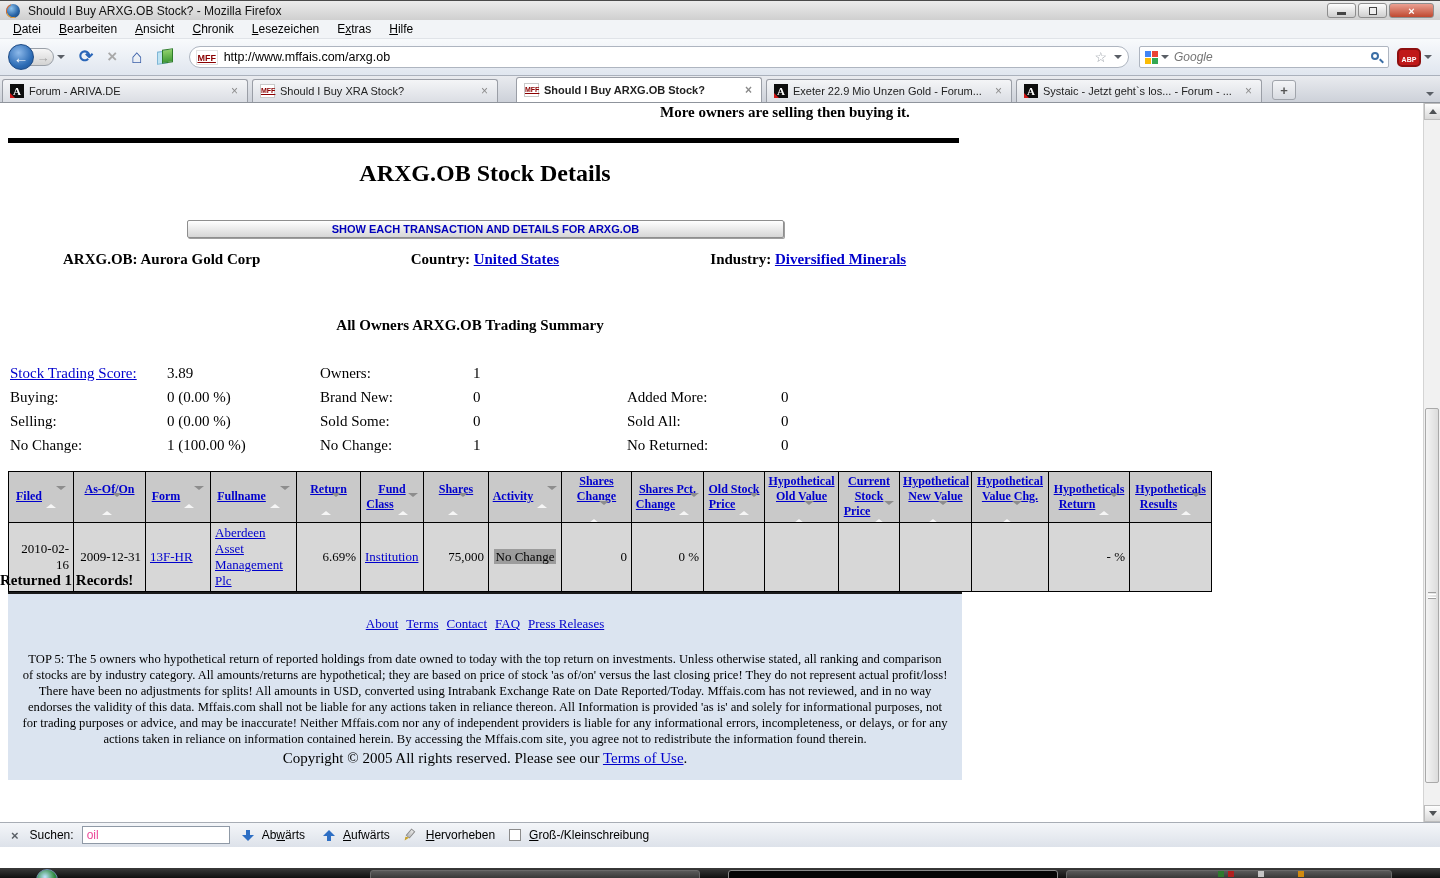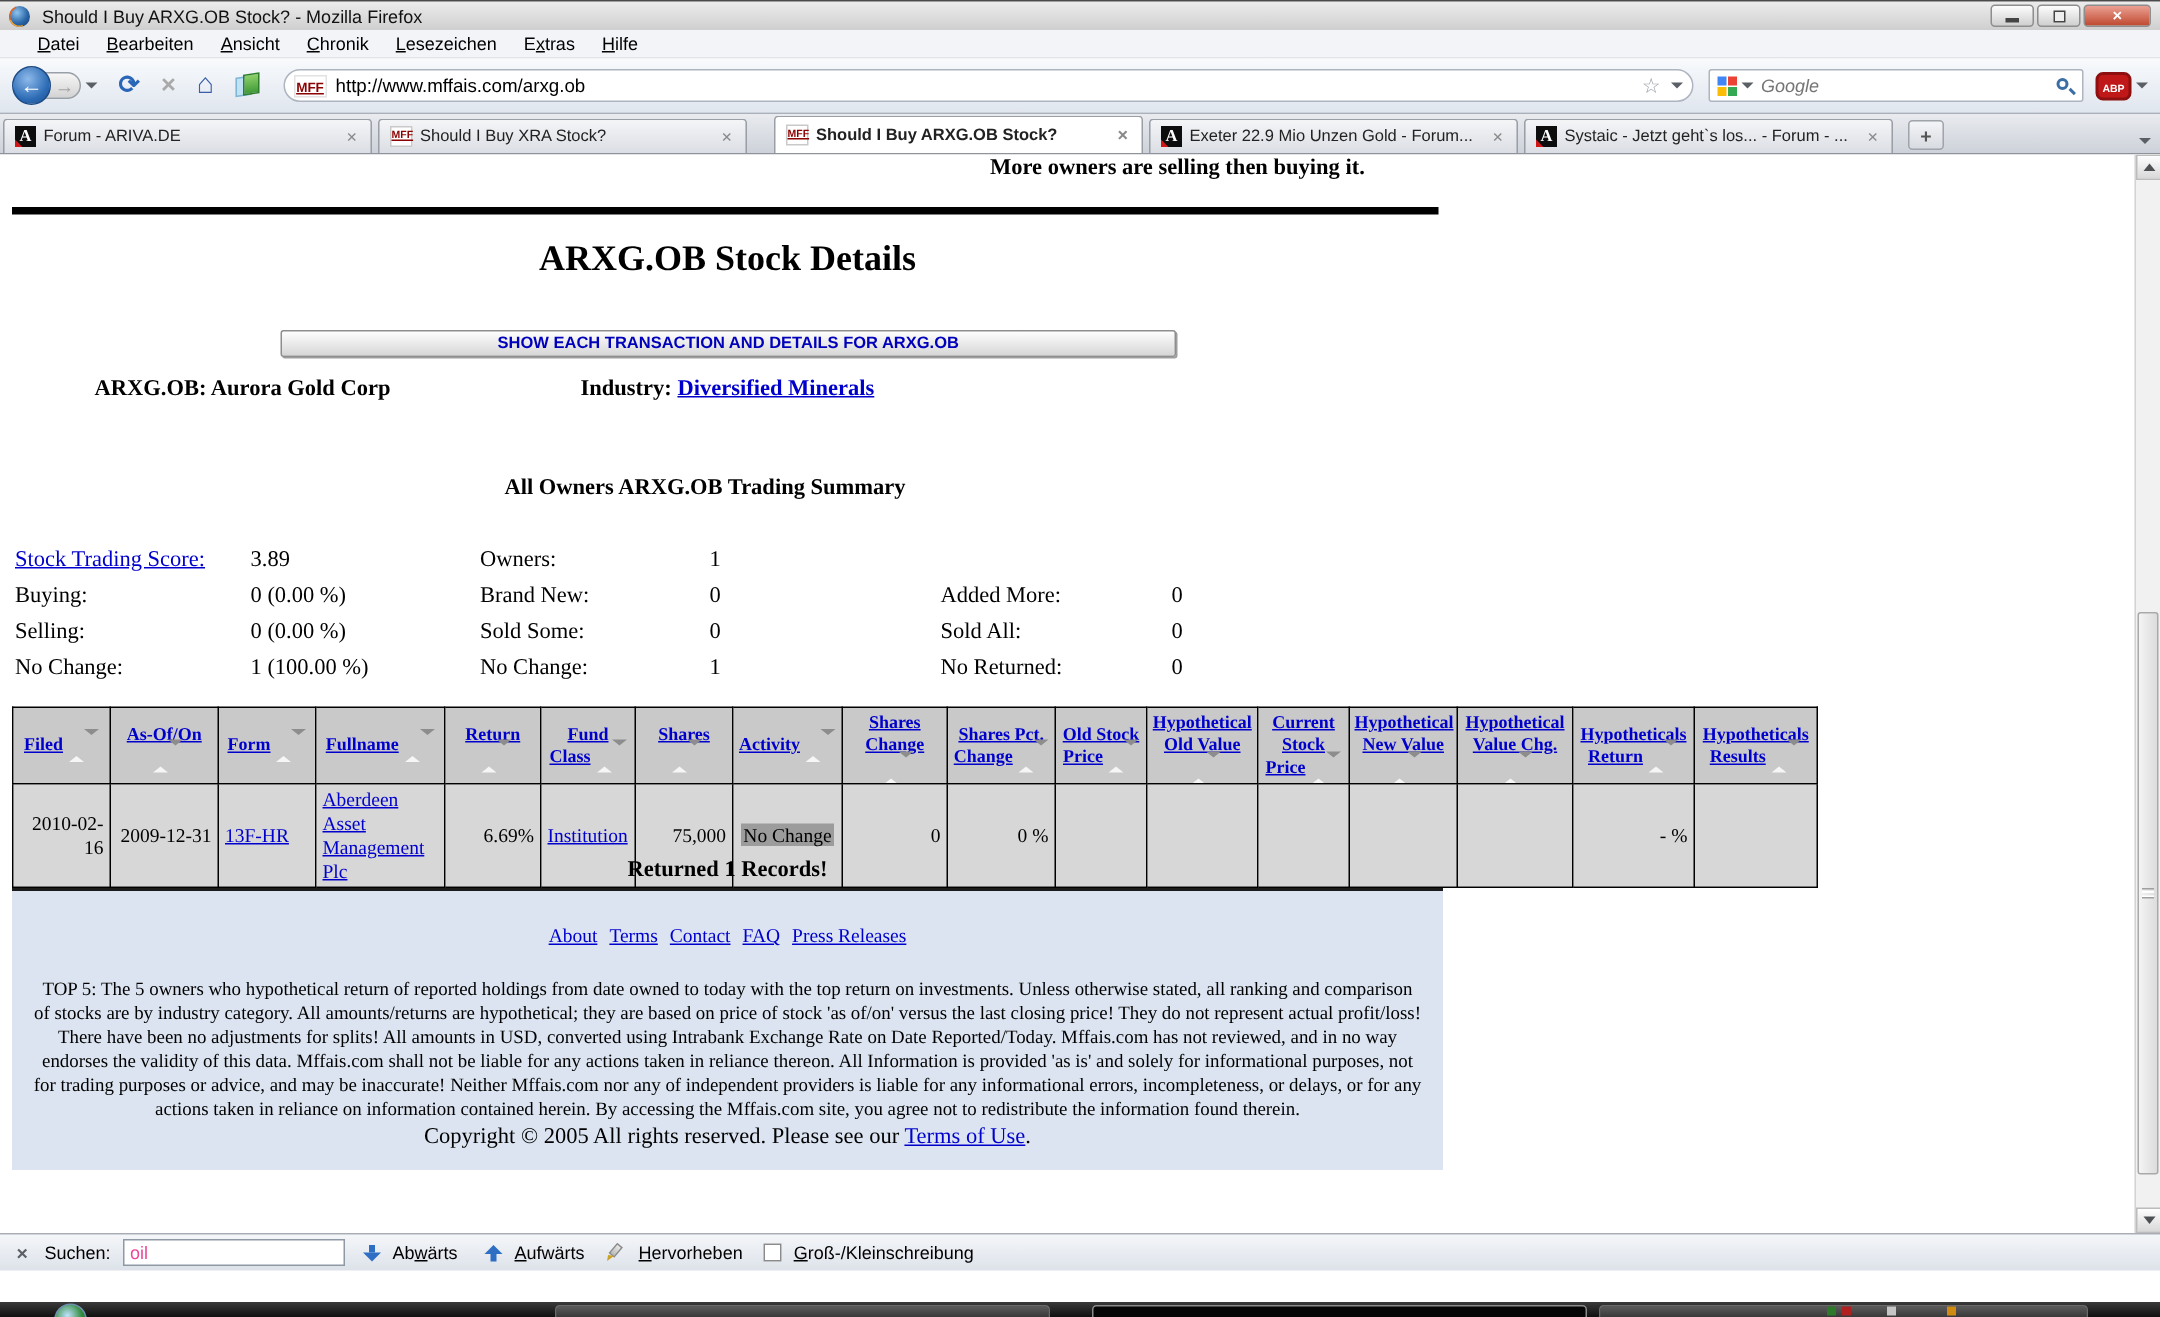--- a/index.html
+++ b/index.html
@@ -21,21 +21,21 @@
     background:linear-gradient(#fdfdfd,#cfcfcf); display:flex; align-items:center; justify-content:center; }
   .win-btn.close { width:45px; background:linear-gradient(#eba092,#bf4930); color:#fff;
     font-size:11px; font-weight:bold; line-height:10px; }
   .min-glyph { width:9px; height:0; border-bottom:3px solid #444; margin-top:6px; }
   .restore-glyph { width:8px; height:8px; border:1px solid #444; position:relative; background:#eee; }
   .restore-glyph::after { content:""; position:absolute; left:2px; top:-3px; width:8px; height:8px;
     border:1px solid #444; background:#eee; z-index:-1; }
 
   
   .menubar { position:absolute; left:0; top:20px; width:1440px; height:19px; background:#f2f4f7;
-    display:flex; align-items:center; padding-left:16px; border-bottom:1px solid #e0e3e8; }
+    display:flex; align-items:center; padding-left:4px; border-bottom:1px solid #e0e3e8; }
   .menu-item { font-size:12px; color:#000; padding:2px 9px; cursor:default; }
   .accel { text-decoration:underline; }
 
   
   .navbar { position:absolute; left:0; top:39px; width:1440px; height:37px;
     background:linear-gradient(#f8fafc,#e0e6ef); border-bottom:1px solid #aab1bc;
     display:flex; align-items:center; padding:0 8px; }
   .nav-cluster { display:flex; align-items:center; }
   .back-btn { width:26px; height:26px; border-radius:50%; border:1px solid #1c4a86; z-index:2;
     background:radial-gradient(circle at 40% 32%, #8db9ea, #2d6cb5 62%, #1d4e8f);
@@ -132,21 +132,21 @@
   #data-table th { background:#c9c9c9; height:46px; font-size:12px; text-align:center;
     vertical-align:middle; padding:2px 3px; font-weight:bold; }
   #data-table td { background:#d7d7d7; height:47px; font-size:13px; vertical-align:middle; padding:2px 4px; }
   .th-link { color:#0000cc; text-decoration:underline; }
   .sort { display:inline-block; vertical-align:middle; margin-left:4px; }
   .sort .s-up { width:0; height:0; border-left:5px solid transparent; border-right:5px solid transparent; border-bottom:4px solid #f6f6f6; }
   .sort .s-dn { width:0; height:0; border-left:5px solid transparent; border-right:5px solid transparent; border-top:4px solid #8d8d8d; margin-top:1px; }
   td.al-r { text-align:right; } td.al-c { text-align:center; } td.al-l { text-align:left; }
   .hl { background:#9c9c9c; padding:0 2px; }
 
-  .returned { position:absolute; left:0; top:469px; width:970px; text-align:center; font-size:15px; font-weight:bold; }
+  .returned { position:absolute; left:0; top:469px; width:970px; font-size:15px; font-weight:bold; }
   .footer { position:absolute; left:8px; top:489px; width:954px; height:188px; background:#dbe4f0;
     border-top:2px solid #1b1b1b; text-align:center; }
   .footer-links { margin-top:22px; font-size:13px; }
   .footer-links .link { margin:0 4px; }
   .disclaimer { margin:19px 14px 0; font-size:12.6px; line-height:16px; }
   .copyright { margin-top:3px; font-size:15px; }
 
   
   .findbar { position:absolute; left:0; top:822px; width:1440px; height:25px;
     background:linear-gradient(#f4f6f9,#dde2ea); border-top:1px solid #a8adb5;
@@ -283,20 +283,21 @@
   </div>
 
   <div class="viewport">
     <div class="page">
       <div class="top-note">More owners are selling then buying it.</div>
       <div class="thick-hr"></div>
       <div class="stock-heading">ARXG.OB Stock Details</div>
       <button class="show-btn">SHOW EACH TRANSACTION AND DETAILS FOR ARXG.OB</button>
       <div class="info-row">
         <div class="info-cell">ARXG.OB: Aurora Gold Corp</div>
+        <div class="info-cell"><span>Country:</span> <span class="link">United States</span></div>
         <div class="info-cell"><span>Industry:</span> <span class="link">Diversified Minerals</span></div>
       </div>
       <div class="summary-title">All Owners ARXG.OB Trading Summary</div>
       <div class="summary-grid" id="summary-grid">
           <div class="sumrow">
             <span class="sumcell link" style="left: 0px;">Stock Trading Score:</span>
             <span class="sumcell" style="left: 157px;">3.89</span>
             <span class="sumcell" style="left: 310px;">Owners:</span>
             <span class="sumcell" style="left: 463px;">1</span>
           </div>

